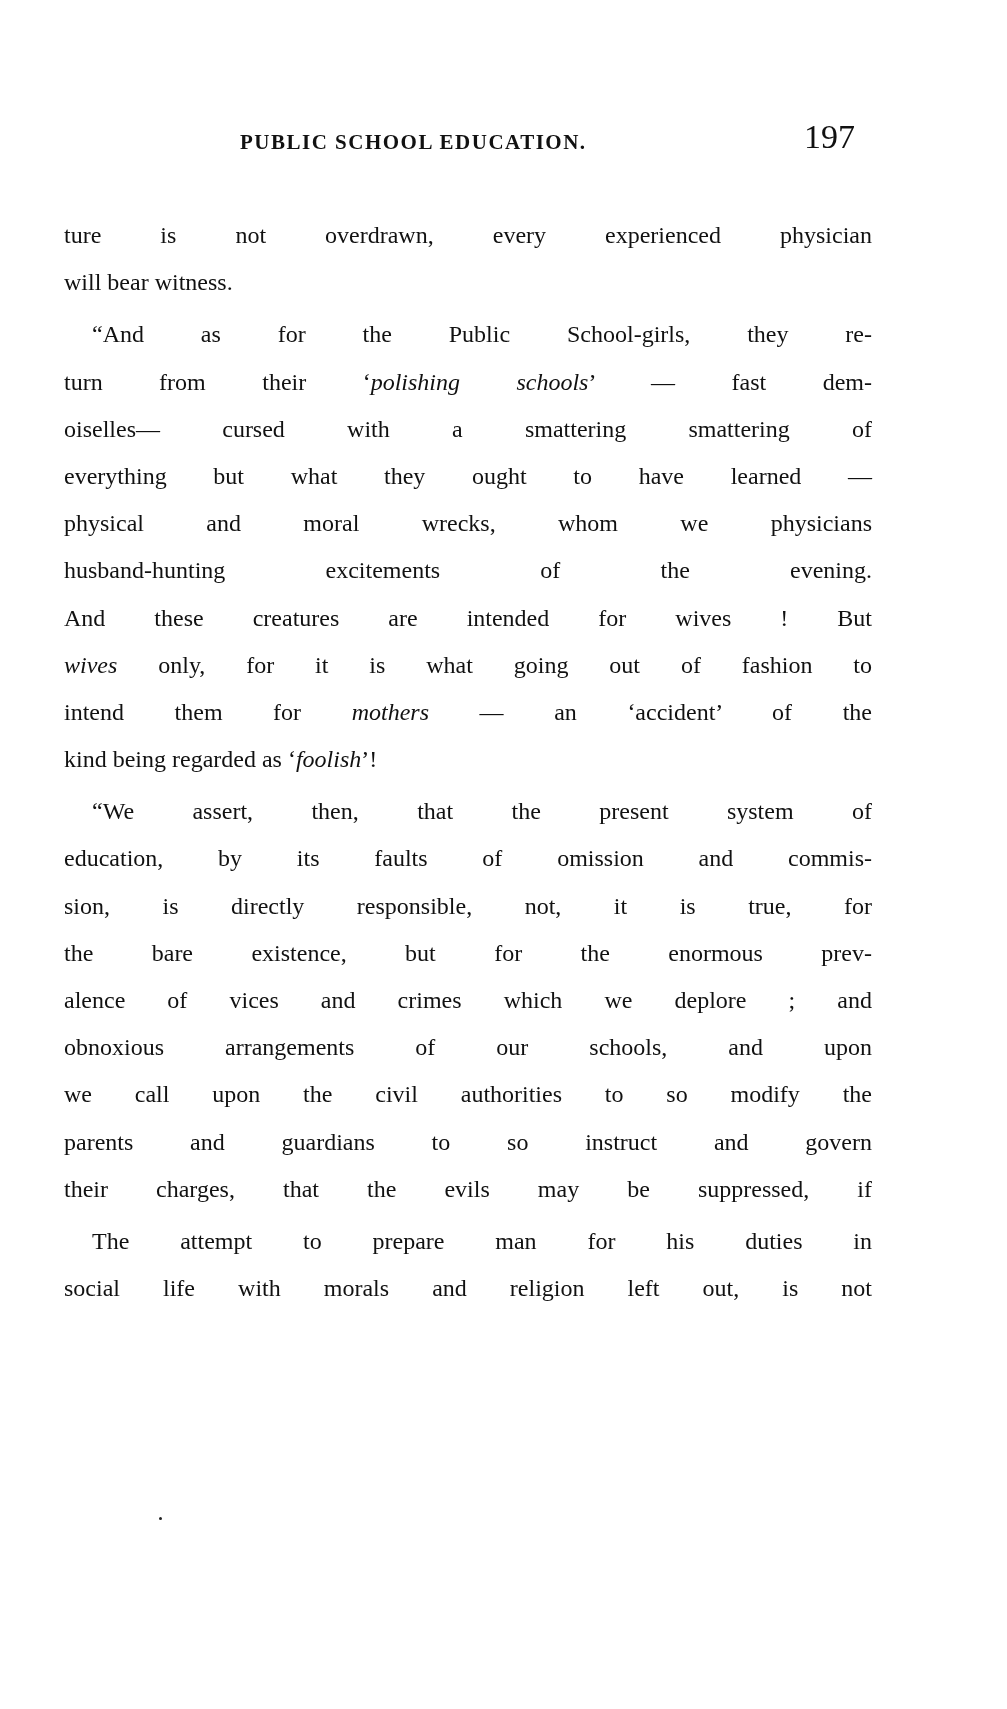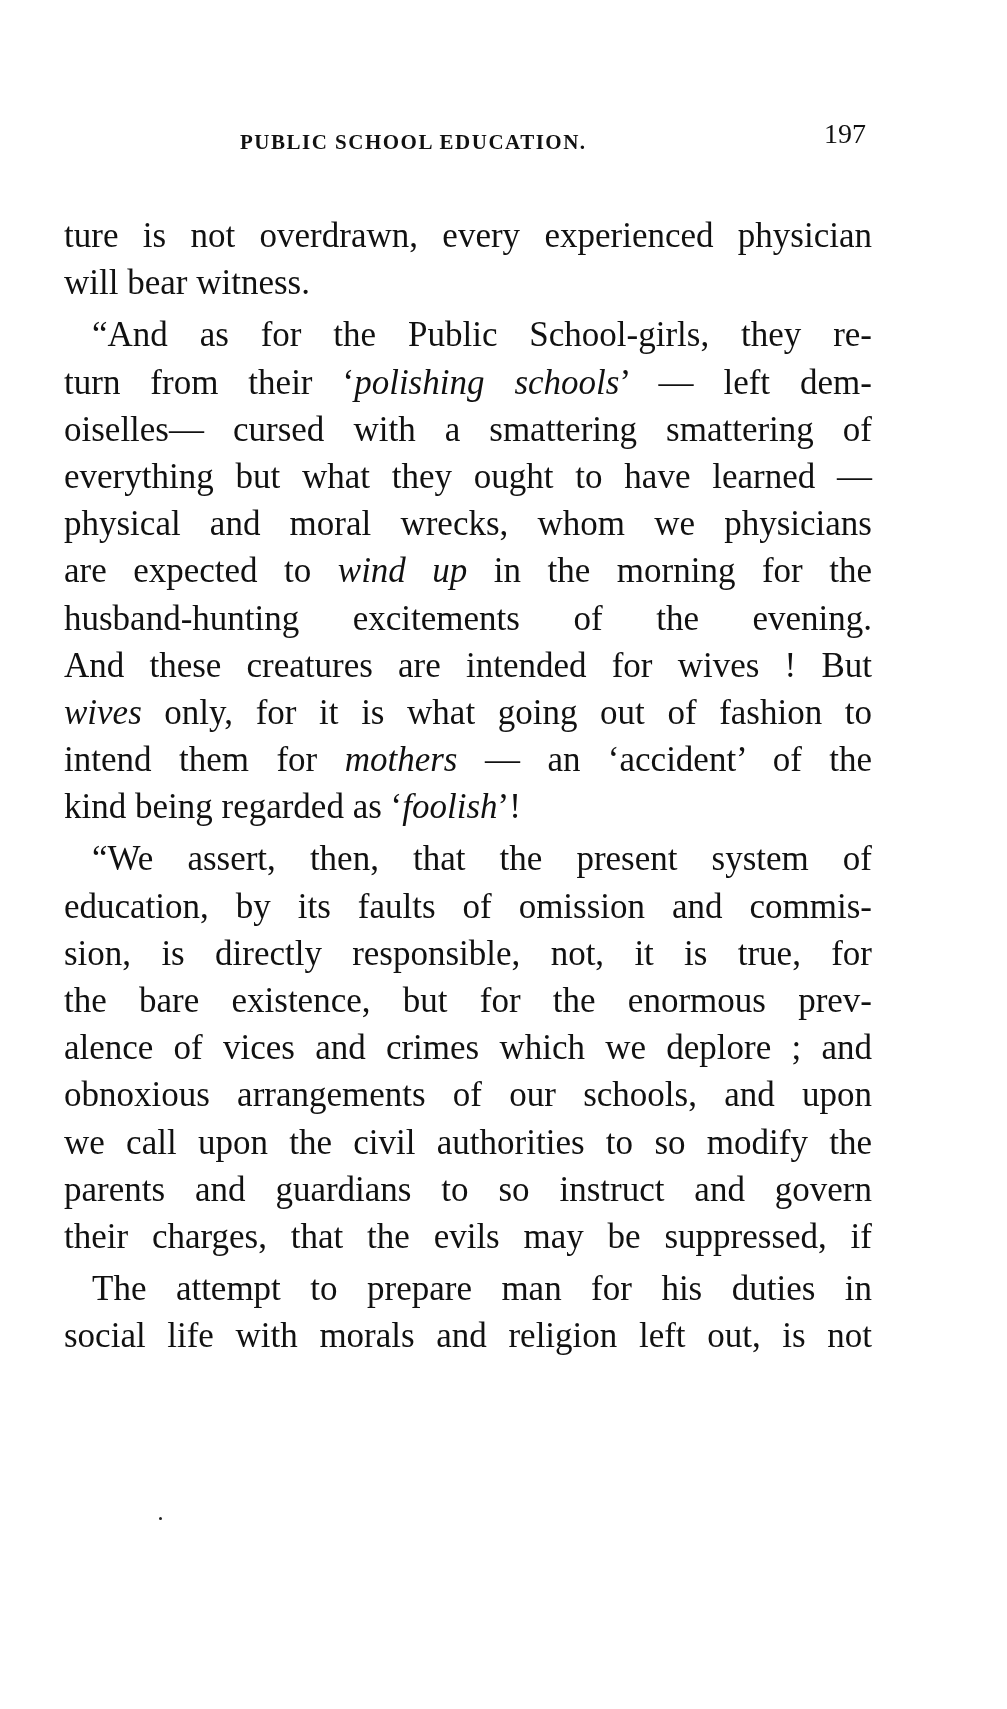--- a/index.html
+++ b/index.html
@@ -10,26 +10,26 @@
       color: #111111;
     }
     .header {
       position: absolute; top: 118px; left: 240px; width: 630px; height: 40px;
     }
     .running-head {
       position: absolute; left: 0; top: 12px;
       font-size: 21px; font-weight: bold; letter-spacing: 1.5px;
     }
     .page-number {
-      position: absolute; right: 4px; top: 0;
-      font-size: 28px;
+      position: absolute; right: 15px; top: 0;
+      font-size: 34px;
     }
     .body {
       position: absolute; left: 64px; top: 212px; width: 808px;
-      font-size: 35px; line-height: 47.2px;
+      font-size: 24px; line-height: 47.2px;
     }
     .line { display: block; white-space: nowrap; text-align: justify; text-align-last: justify; height: 47.2px; }
     .line.last { text-align-last: left; }
     .para-gap { height: 5px; }
     .indent { padding-left: 28px; }
     i { }
     .speck { position: absolute; width: 3px; height: 3px; background: #222; border-radius: 50%; }
   </style>
 </head>
 <body>
@@ -41,25 +41,24 @@
   </div>
 
   <div class="body">
     <div>
       <span class="line">ture is not overdrawn, every experienced physician</span>
       <span class="line last">will bear witness.</span>
     </div>
     <div class="para-gap"></div>
     <div>
       <span class="line indent">“And as for the Public School-girls, they re-</span>
-      <span class="line"><span>turn from their ‘</span><i>polishing schools</i><span>’ — left dem-</span></span>
+      <span class="line"><span>turn from their ‘</span><i>polishing schools</i><span>’ — fast dem-</span></span>
       <span class="line">oiselles— cursed with a smattering smattering of</span>
       <span class="line">everything but what they ought to have learned —</span>
       <span class="line">physical and moral wrecks, whom we physicians</span>
-      <span class="line"><span>are expected to </span><i>wind up</i><span> in the morning for the</span></span>
       <span class="line">husband-hunting excitements of the evening.</span>
       <span class="line">And these creatures are intended for wives ! But</span>
       <span class="line"><i>wives</i><span> only, for it is what going out of fashion to</span></span>
       <span class="line"><span>intend them for </span><i>mothers</i><span> — an ‘accident’ of the</span></span>
       <span class="line last"><span>kind being regarded as ‘</span><i>foolish</i><span>’!</span></span>
     </div>
     <div class="para-gap"></div>
     <div>
       <span class="line indent">“We assert, then, that the present system of</span>
       <span class="line">education, by its faults of omission and commis-</span>

